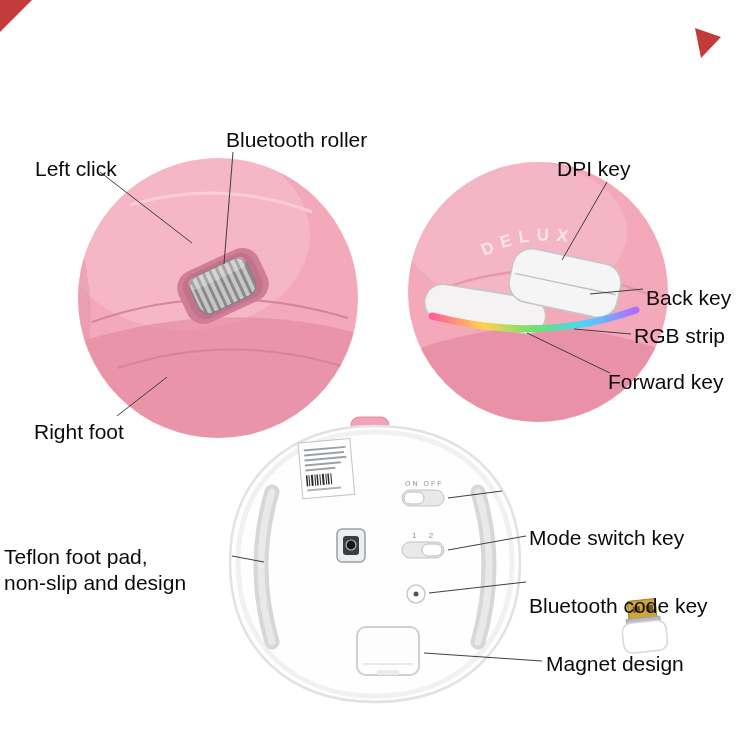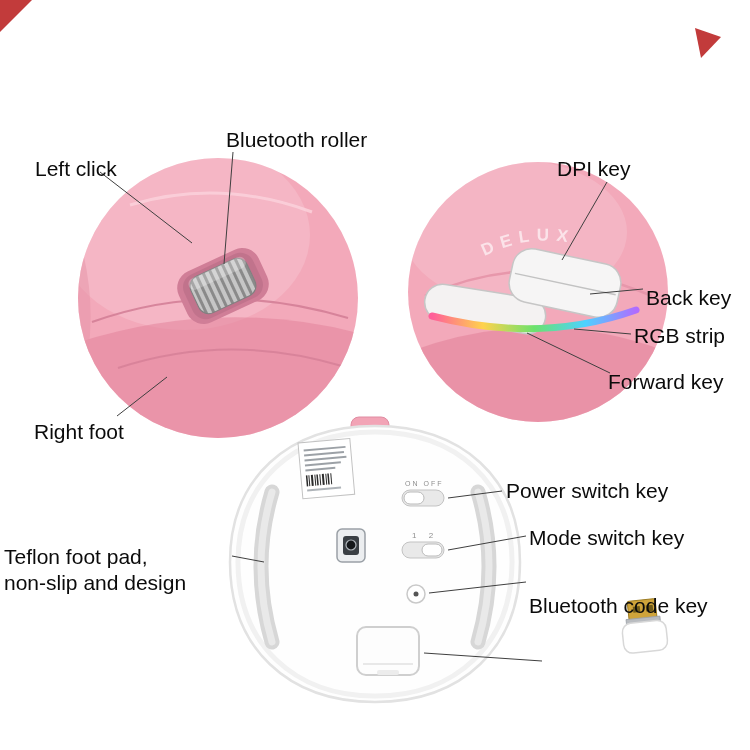--- a/index.html
+++ b/index.html
@@ -166,22 +166,22 @@
 
   <div class="label" style="left:35px;top:156px;text-align:right;">Left click</div>
   <div class="label" style="left:226px;top:127px;">Bluetooth roller</div>
   <div class="label" style="left:34px;top:419px;">Right foot</div>
 
   <div class="label" style="left:557px;top:156px;">DPI key</div>
   <div class="label" style="left:646px;top:277px;margin-top:8px;">Back key</div>
   <div class="label" style="left:608px;top:369px;">Forward key</div>
   <div class="label" style="left:634px;top:323px;">RGB strip</div>
 
-  <div class="label" style="left:506px;top:478px;">Power switch key</div>
   <div class="label" style="left:529px;top:525px;">Mode switch key</div>
   <div class="label" style="left:529px;top:593px;">Bluetooth code key</div>
+  <div class="label" style="left:546px;top:651px;">Magnet design</div>
 
   <div class="label" style="left:4px;top:508px;margin-top:36px;">
     <div>Teflon foot pad,</div>
     <div>non-slip and design</div>
   </div>
 
 </div>
 
 </body></html>

